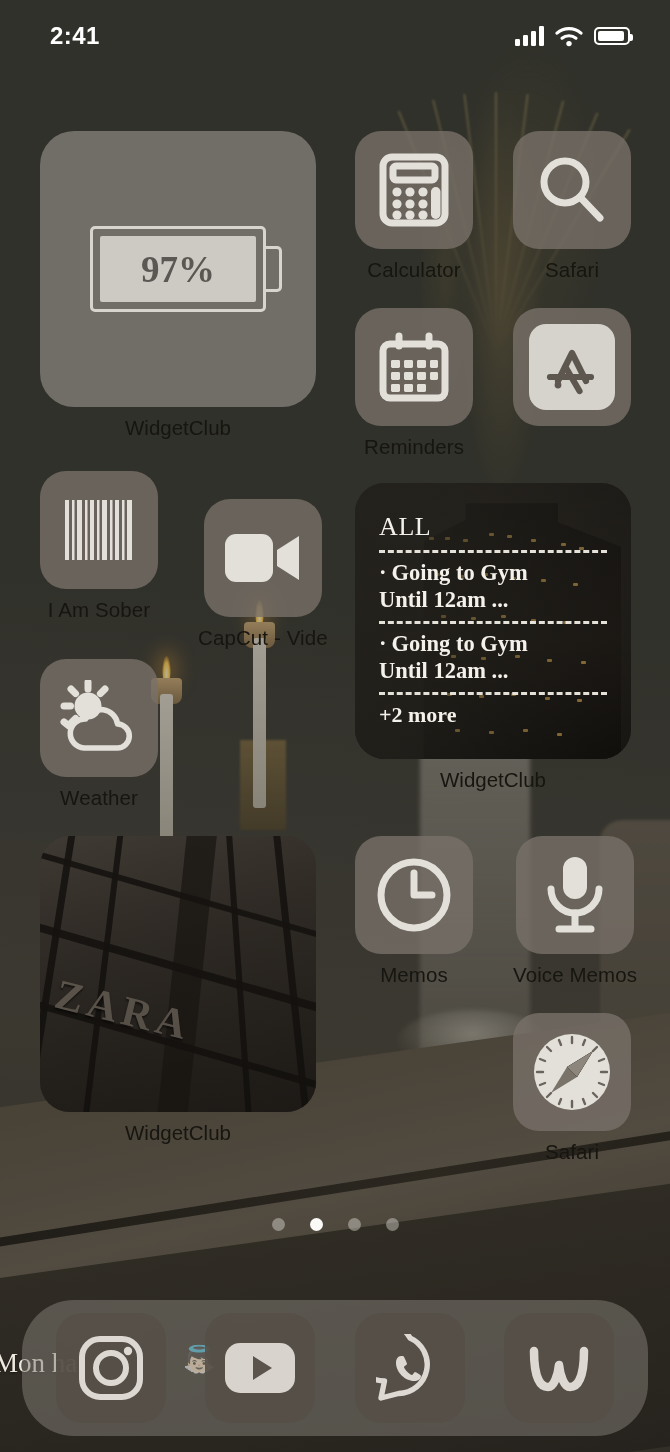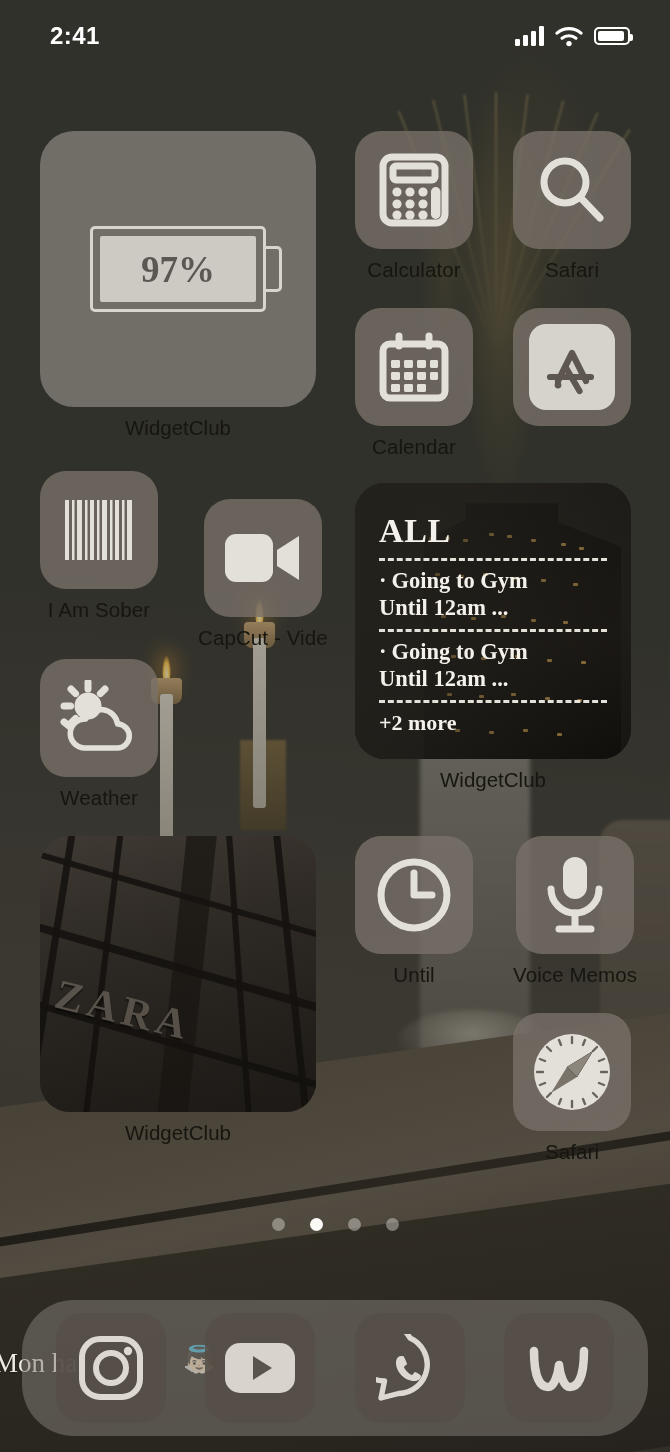--- a/index.html
+++ b/index.html
@@ -197,21 +197,21 @@
   }
   .w-rem .lights { position:absolute; left:56px; top:20px; width:210px; height:256px; overflow:hidden; }
   .w-rem .lights b {
     position:absolute; width:5px; height:3px; background:#d9aa52; opacity:.85; border-radius:1px;
   }
   .w-rem .scrim { position:absolute; inset:0; background:linear-gradient(100deg, rgba(35,33,28,.92) 0%, rgba(35,33,28,.55) 46%, rgba(20,18,15,.25) 100%); }
   .w-rem .content {
     position:absolute; inset:0; padding:29px 24px 0 24px;
     font-family:"Liberation Serif", serif; color:#f4f1ea;
   }
-  .w-rem .head { font-size:34px; font-weight:bold; letter-spacing:.6px; }
+  .w-rem .head { font-size:26px; font-weight:normal; letter-spacing:.6px; }
   .w-rem hr {
     border:none; height:0; margin:8px 0 7px 0;
     border-top:3px dashed #efece4; opacity:.95;
   }
   .w-rem .item { font-size:22.5px; font-weight:bold; line-height:1.18; }
   .w-rem .item .b { margin-right:5px; }
   .w-rem .more { font-size:22px; font-weight:bold; margin-top:3px; }
 
   
   .w-photo {
@@ -386,21 +386,21 @@
             <rect x="16" y="44" width="9" height="8" rx="1.4"></rect>
               <rect x="29" y="44" width="9" height="8" rx="1.4"></rect>
             <rect x="42" y="44" width="9" height="8" rx="1.4"></rect>
               <rect x="55" y="44" width="8" height="8" rx="1.4"></rect>
             <rect x="16" y="56" width="9" height="8" rx="1.4"></rect>
               <rect x="29" y="56" width="9" height="8" rx="1.4"></rect>
             <rect x="42" y="56" width="9" height="8" rx="1.4"></rect>
           </g>
         </svg>
       </div>
-      <div class="label">Calendar</div>
+      <div class="label">Reminders</div>
     </div>
 
     <div class="cell app" style="left:513px; top:308px;">
       <div class="tile">
         <div style="width:86px;height:86px;border-radius:17px;background:#d6d3cd;display:flex;align-items:center;justify-content:center;">
           <svg width="62" height="62" viewBox="0 0 62 62">
             <g fill="none" stroke="#5d574f" stroke-width="6.2" stroke-linecap="round" stroke-linejoin="round">
               <path d="M17 45 L31 17 L45 45"></path>
               <path d="M24.5 31 L38.5 55"></path>
               <path d="M9 41 L50 41"></path>
@@ -538,21 +538,21 @@
       <div class="label">WidgetClub</div>
     </div>
 
     <div class="cell app" style="left:355px; top:836px;">
       <div class="tile">
         <svg width="78" height="78" viewBox="0 0 78 78">
           <circle cx="39" cy="39" r="33" class="ic" stroke-width="6.5"></circle>
           <path d="M39 17 V39 H57" class="ic" stroke-width="6.5"></path>
         </svg>
       </div>
-      <div class="label">Until</div>
+      <div class="label">Memos</div>
     </div>
 
     <div class="cell app" style="left:513px; top:836px;">
       <div class="tile">
         <svg width="66" height="80" viewBox="0 0 66 80">
           <rect x="21" y="2" width="24" height="42" rx="12" class="icf"></rect>
           <path d="M9 34 a24 24 0 0 0 48 0" fill="none" stroke="#e3e0da" stroke-width="7" stroke-linecap="round"></path>
           <line x1="33" y1="58" x2="33" y2="72" class="ic" stroke-width="7"></line>
           <line x1="17" y1="74" x2="49" y2="74" class="ic" stroke-width="7"></line>
         </svg>

